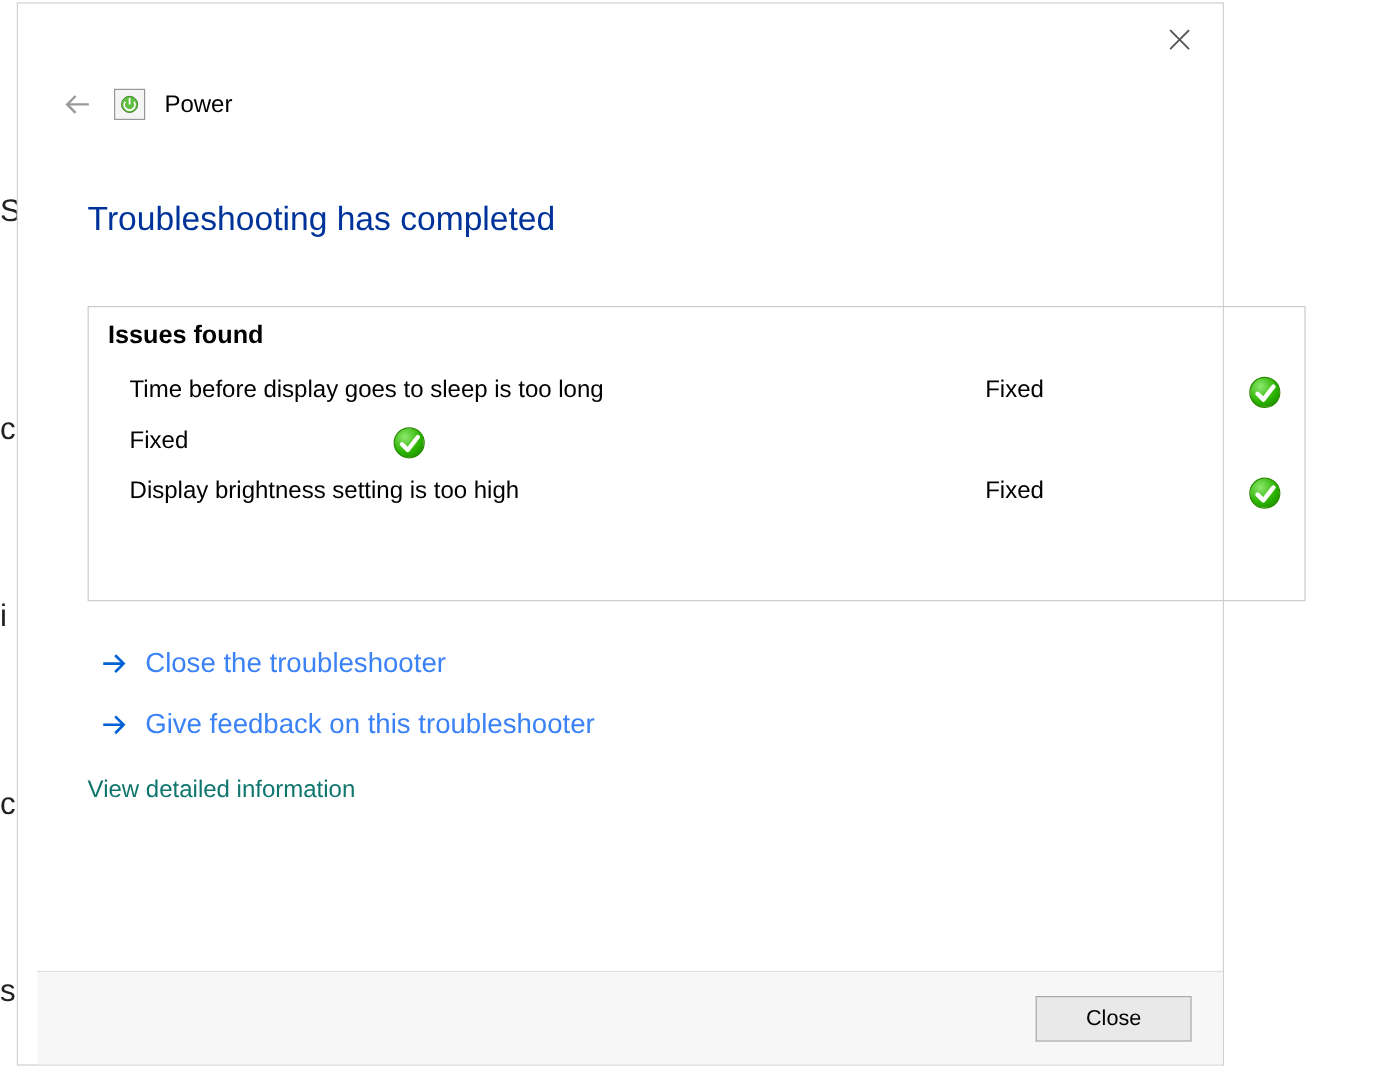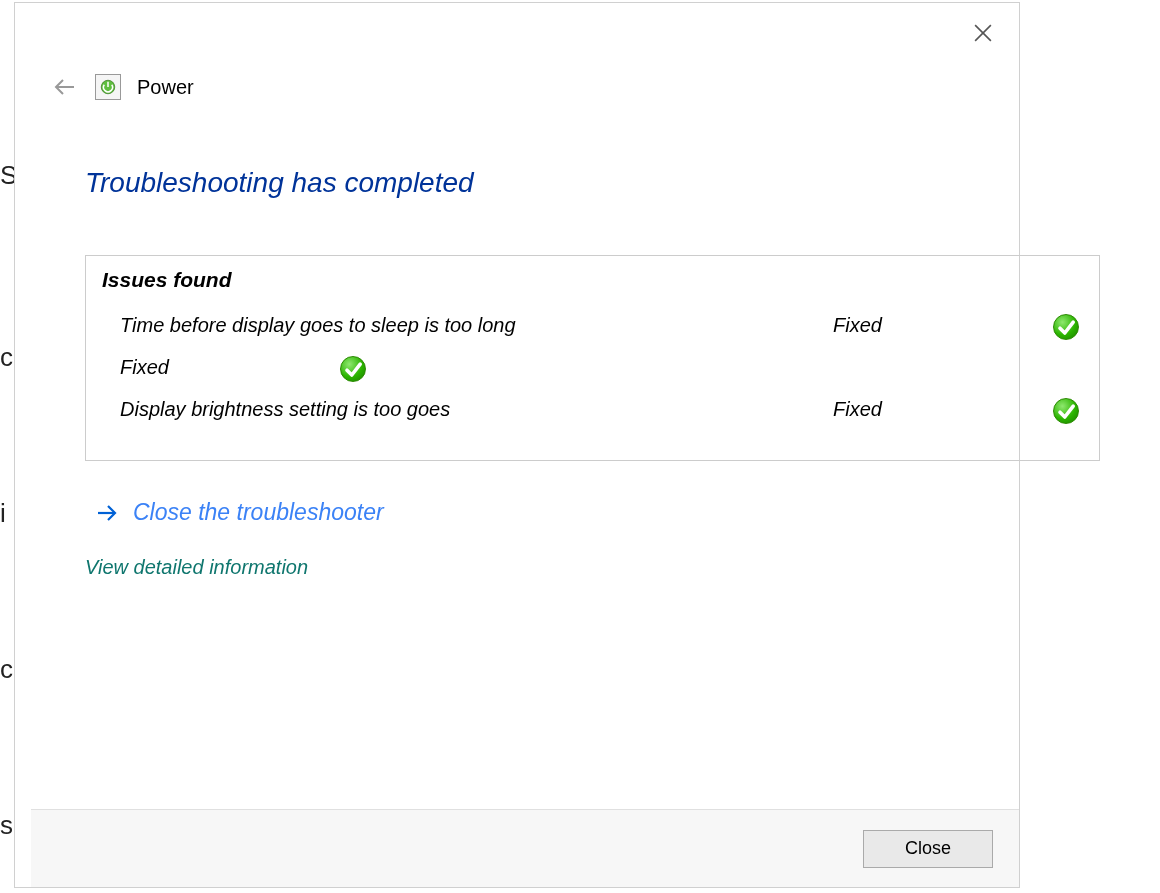--- a/index.html
+++ b/index.html
@@ -75,34 +75,33 @@
     border: 1px solid #999;
     background: #f5f5f5;
     display:flex;align-items:center;justify-content:center;
   }
   .troubleshooter-icon svg{width:18px;height:18px;}
   .header-title {
     font-size: 20px;
   }
   .body-area {
     position: absolute;
-    left: 70px;
+    left: 58px;
     top: 164px;
     width: 1015px;
-    font-style: italic;
   }
   .main-title {
     color: #003399;
     font-size: 28px;
     font-weight: 400;
     margin-bottom: 56px;
   }
   .issues-panel {
     border: 1px solid #ccc;
-    padding: 12px 16px 28px 16px;
+    padding: 12px 16px 68px 16px;
     box-sizing: border-box;
   }
   .issues-heading {
     font-size: 21px;
     font-weight: 700;
     margin-bottom: 14px;
   }
   .issue-row {
     display: flex;
     font-size: 20px;
@@ -237,21 +236,21 @@
         <div class="issue-status">Fixed</div>
         <div class="issue-icon">
           <div class="check-badge">
               <svg viewBox="0 0 20 20">
                 <polyline points="5,11 9,15 16,6"></polyline>
               </svg>
             </div>
         </div>
       </div>
       <div class="issue-row">
-        <div class="issue-desc">Display brightness setting is too goes</div>
+        <div class="issue-desc">Display brightness setting is too high</div>
         <div class="issue-status">Fixed</div>
         <div class="issue-icon">
           <div class="check-badge">
               <svg viewBox="0 0 20 20">
                 <polyline points="5,11 9,15 16,6"></polyline>
               </svg>
             </div>
         </div>
       </div>
     </div>
@@ -259,20 +258,29 @@
     <div class="action-links">
       <div class="action-link">
         <span class="arrow-icon">
           <svg viewBox="0 0 24 24" width="24" height="24">
             <line x1="3" y1="12" x2="20" y2="12" stroke="#0061d5" stroke-width="2.2"></line>
             <polyline points="13,5 20,12 13,19" fill="none" stroke="#0061d5" stroke-width="2.2"></polyline>
           </svg>
         </span>
         <span>Close the troubleshooter</span>
       </div>
+      <div class="action-link">
+        <span class="arrow-icon">
+          <svg viewBox="0 0 24 24" width="24" height="24">
+            <line x1="3" y1="12" x2="20" y2="12" stroke="#0061d5" stroke-width="2.2"></line>
+            <polyline points="13,5 20,12 13,19" fill="none" stroke="#0061d5" stroke-width="2.2"></polyline>
+          </svg>
+        </span>
+        <span>Give feedback on this troubleshooter</span>
+      </div>
     </div>
 
     <div class="detail-link">View detailed information</div>
   </div>
 
   <div class="footer">
     <button class="close-btn">Close</button>
   </div>
 
 </div>

